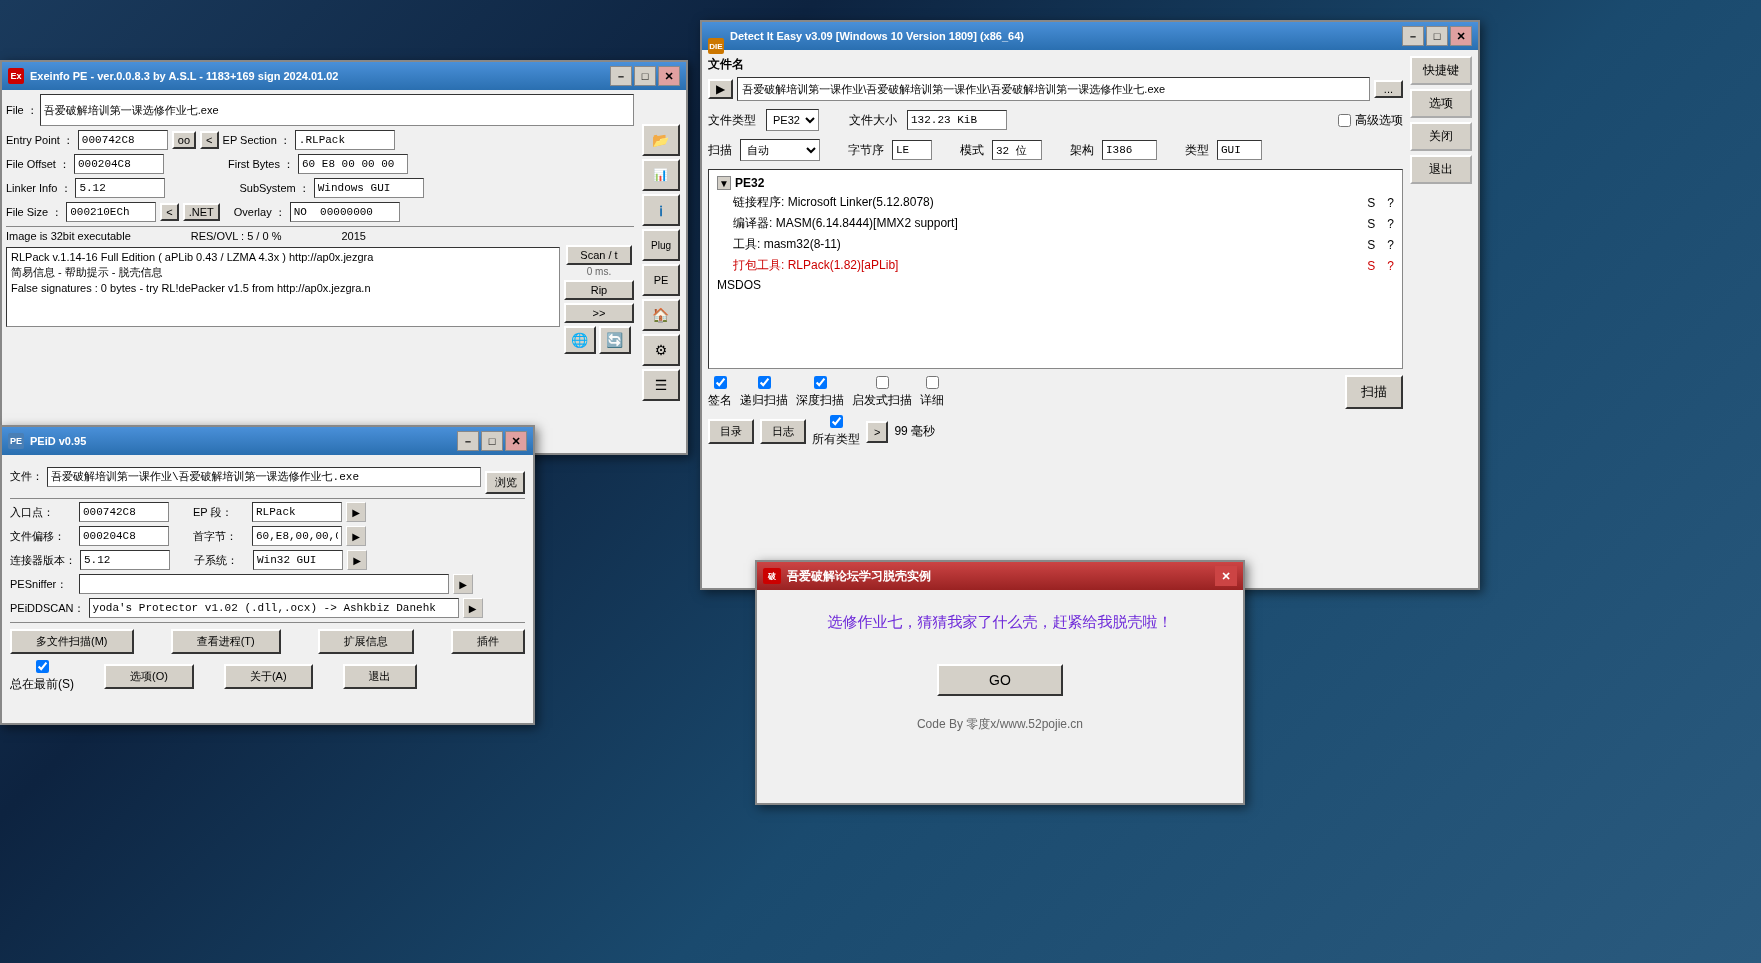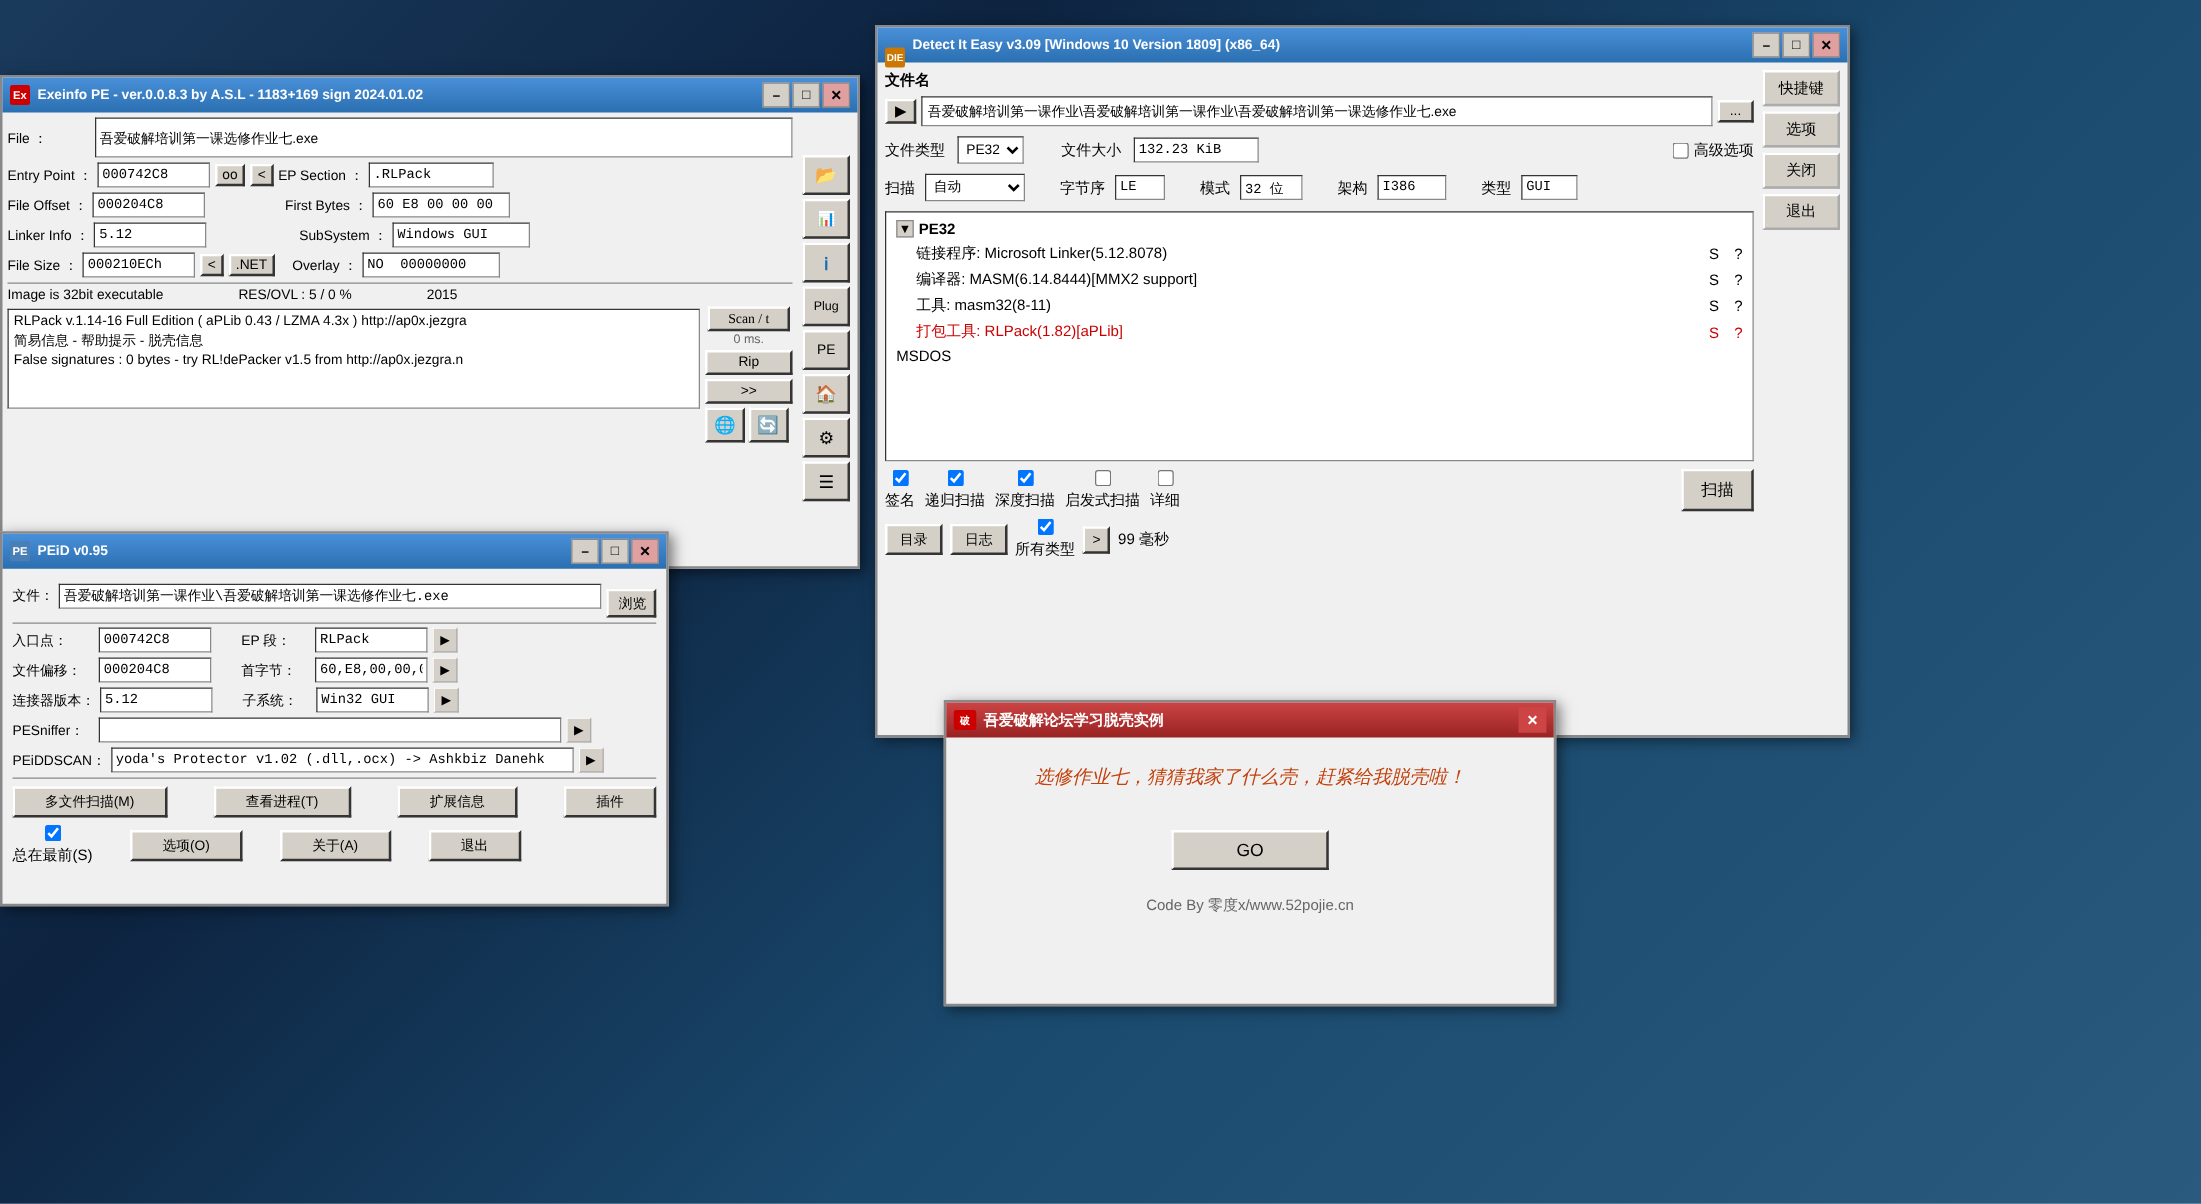--- a/index.html
+++ b/index.html
@@ -172,21 +172,20 @@
       gap: 2px;
     }
 
     .file-path-input {
       flex: 1;
       background: white;
       border: 1px inset #888;
       padding: 15px 3px;
       font-size: 11px;
       height: 22px;
-      margin-left: 36px;
     }
 
     .scan-list {
       background: white;
       border: 1px inset #888;
       font-size: 11px;
       padding: 2px;
       margin: 2px 0;
     }
 
@@ -290,24 +289,23 @@
       font-weight: bold;
     }
 
     .msg-content {
       padding: 20px;
       text-align: center;
     }
 
     .msg-text {
       font-size: 14px;
-      color: #c2410c;
+      color: #6d28d9;
       margin-bottom: 30px;
       line-height: 1.6;
-      font-style: italic;
     }
 
     .msg-go-btn {
       background: #d4d0c8;
       border: 2px outset #fff;
       border-bottom-color: #888;
       border-right-color: #888;
       padding: 6px 40px;
       font-size: 14px;
       cursor: pointer;
@@ -451,21 +449,21 @@
     <div style="display:flex; gap:4px; margin-top:2px;">
       <div style="flex:1;">
         <div class="scan-list" style="height:80px; overflow:hidden;">
           <div class="scan-row">RLPack v.1.14-16 Full Edition ( aPLib 0.43 / LZMA 4.3x ) http://ap0x.jezgra</div>
           <div class="scan-row">简易信息 - 帮助提示 - 脱壳信息</div>
           <div class="scan-row">False signatures : 0 bytes - try RL!dePacker v1.5 from http://ap0x.jezgra.n</div>
         </div>
       </div>
       <div style="display:flex; flex-direction:column; gap:3px;">
         <div style="display:flex; flex-direction:column; align-items:center; gap:1px;">
-          <button class="btn" style="width:66px;font-family:Liberation Serif, serif;">Scan / t</button>
+          <button class="btn" style="width:66px;">Scan / t</button>
           <span style="font-size:10px; color:#666;">0 ms.</span>
         </div>
         <button class="btn" style="width:70px;">Rip</button>
         <button class="btn" style="width:70px;">&gt;&gt;</button>
 
         <div style="display:flex; gap:3px;">
           <div class="icon-btn-sm" style="width:32px; height:28px;">🌐</div>
           <div class="icon-btn-sm" style="width:32px; height:28px;">🔄</div>
         </div>
       </div>

